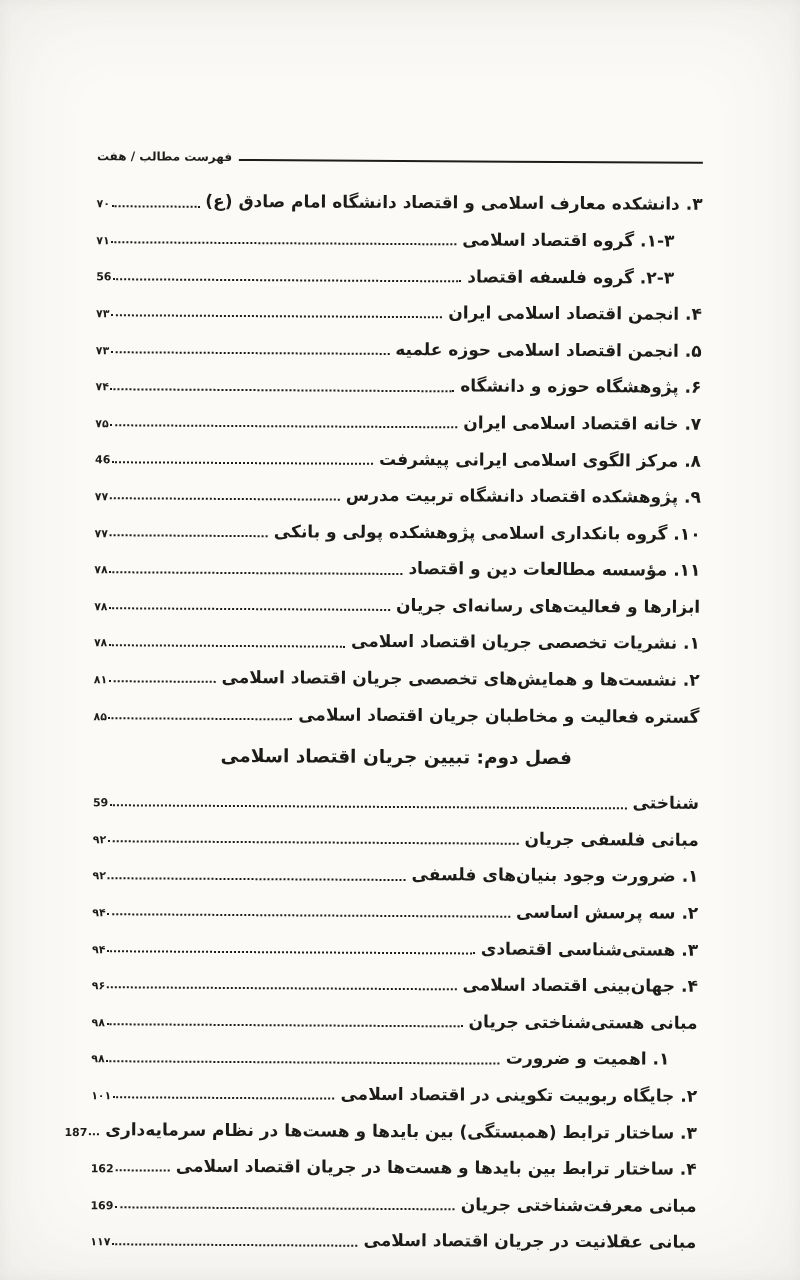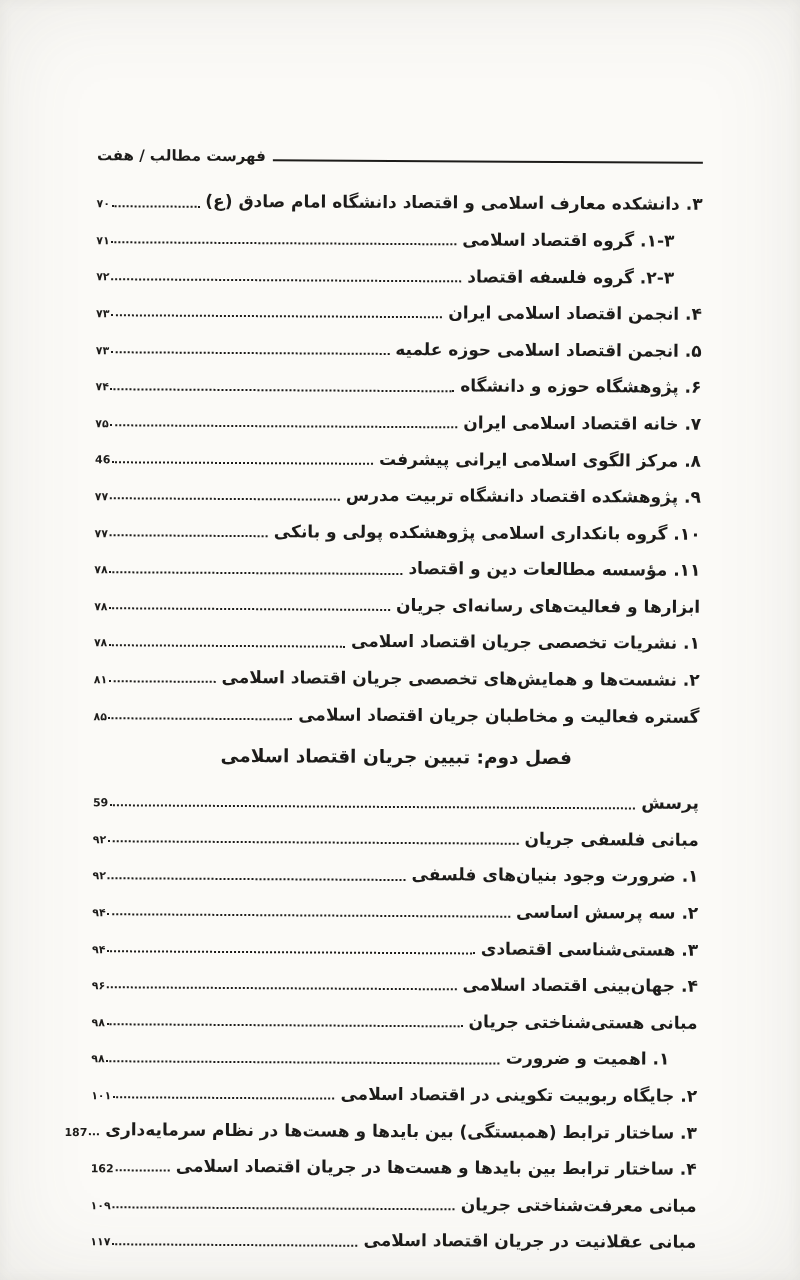--- a/index.html
+++ b/index.html
@@ -33,21 +33,21 @@
     height:26px;
     margin-bottom:16px;
   }
   .hrule{
     flex:1;
     border-bottom:2.3px solid var(--ink);
     margin-bottom:5px;
     margin-left:7px;
   }
   .htitle{
-    font-size:15px;
+    font-size:12px;
     font-weight:bold;
     line-height:1.3;
     white-space:nowrap;
   }
   
   .row{
     display:flex;
     direction:rtl;
     align-items:flex-end;
     height:36.6px;
@@ -100,21 +100,21 @@
     <span class="p">۷۰</span>
   </div>
       <div class="row indent">
     <span class="t">۱-۳. گروه اقتصاد اسلامی</span>
     <span class="dots"></span>
     <span class="p">۷۱</span>
   </div>
       <div class="row indent">
     <span class="t">۲-۳. گروه فلسفه اقتصاد</span>
     <span class="dots"></span>
-    <span class="p">۷۲</span>
+    <span class="p">56</span>
   </div>
       <div class="row">
     <span class="t">۴. انجمن اقتصاد اسلامی ایران</span>
     <span class="dots"></span>
     <span class="p">۷۳</span>
   </div>
       <div class="row">
     <span class="t">۵. انجمن اقتصاد اسلامی حوزه علمیه</span>
     <span class="dots"></span>
     <span class="p">۷۳</span>
@@ -166,21 +166,21 @@
   </div>
       <div class="row">
     <span class="t">گستره فعالیت و مخاطبان جریان اقتصاد اسلامی</span>
     <span class="dots"></span>
     <span class="p">۸۵</span>
   </div>
       <div class="chapter">
     <span>فصل دوم: تبیین جریان اقتصاد اسلامی</span>
   </div>
       <div class="row">
-    <span class="t">پرسش</span>
+    <span class="t">شناختی</span>
     <span class="dots"></span>
     <span class="p">59</span>
   </div>
       <div class="row">
     <span class="t">مبانی فلسفی جریان</span>
     <span class="dots"></span>
     <span class="p">۹۲</span>
   </div>
       <div class="row">
     <span class="t">۱. ضرورت وجود بنیان‌های فلسفی</span>
@@ -223,21 +223,21 @@
     <span class="p">187</span>
   </div>
       <div class="row">
     <span class="t">۴. ساختار ترابط بین بایدها و هست‌ها در جریان اقتصاد اسلامی</span>
     <span class="dots"></span>
     <span class="p">162</span>
   </div>
       <div class="row">
     <span class="t">مبانی معرفت‌شناختی جریان</span>
     <span class="dots"></span>
-    <span class="p">۱۰۹</span>
+    <span class="p">169</span>
   </div>
       <div class="row">
     <span class="t">مبانی عقلانیت در جریان اقتصاد اسلامی</span>
     <span class="dots"></span>
     <span class="p">۱۱۷</span>
   </div>
     </div>
 </div>
 
 </body></html>

